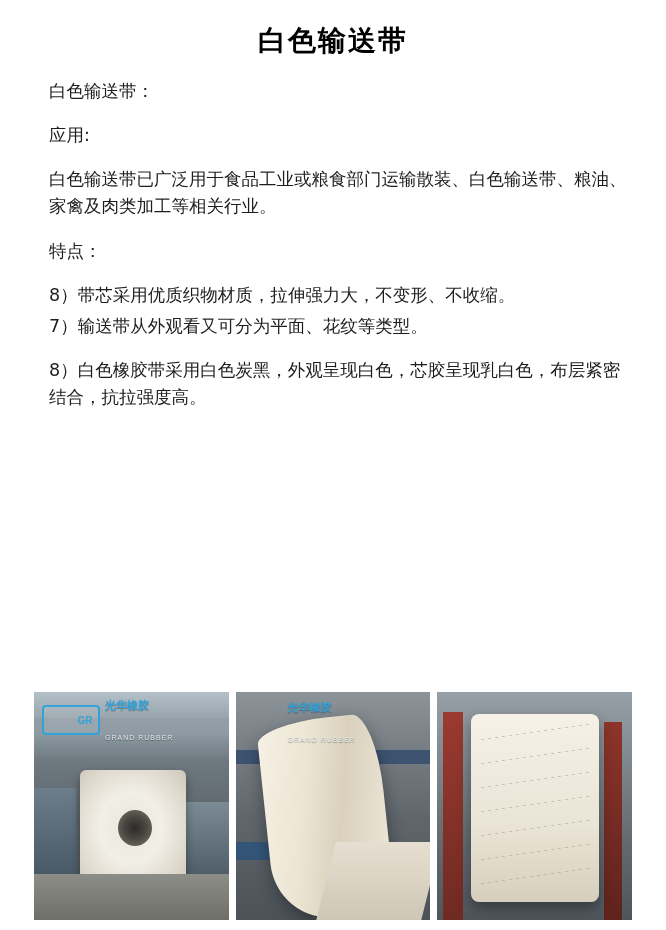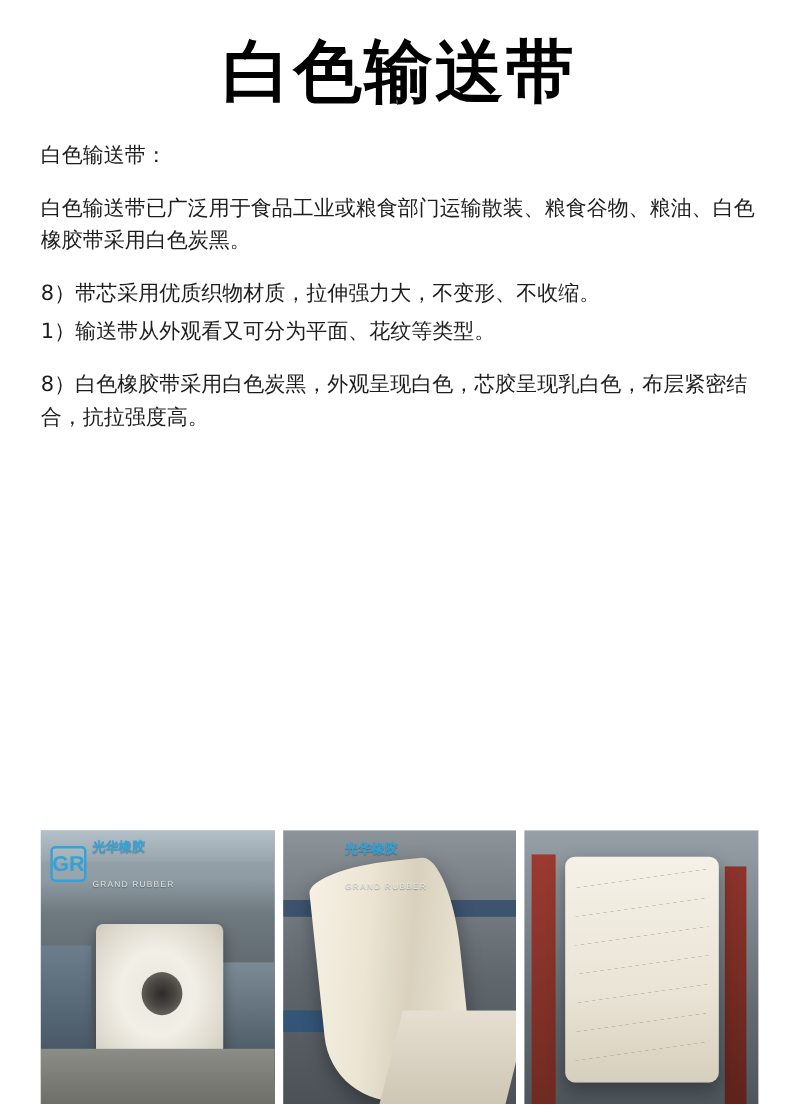--- a/index.html
+++ b/index.html
@@ -15,35 +15,35 @@
     overflow: hidden;
   }
   .page {
     width: 666px;
     height: 930px;
     position: relative;
     box-sizing: border-box;
   }
   .title {
     text-align: center;
-    font-size: 57px;
+    font-size: 28px;
     font-weight: bold;
     letter-spacing: 2px;
     margin: 22px 0 18px 0;
     color: #000;
     font-family: "DejaVu Sans", "Liberation Sans", sans-serif;
   }
   .body-text {
     padding: 0 34px;
     box-sizing: border-box;
   }
   .para {
     font-size: 17.5px;
     line-height: 1.55;
-    margin: 0 0 17px 0;
+    margin: 0 0 17px 15px;
     color: #1d1d1d;
     font-family: "DejaVu Sans", "Liberation Sans", sans-serif;
     text-align: left;
   }
   .para.tight {
     margin-bottom: 4px;
   }
   .gallery {
     position: absolute;
     left: 34px;
@@ -147,25 +147,26 @@
     position: absolute;
     left: 8px; top: 8px;
     display: flex; align-items: center; gap: 5px;
     opacity: .92;
   }
   .wm .badge {
     width: 26px; height: 26px;
     border: 2px solid #2aa3dd;
     border-radius: 4px;
     color: #2aa3dd;
-    font-size: 18px;
+    font-size: 10px;
     font-weight: bold;
     display: flex; align-items: center; justify-content: center;
     font-family: "Liberation Sans", sans-serif;
     background: rgba(255,255,255,0.10);
+    padding-left: 28px;
   }
   .wm .wmtext {
     display: flex; flex-direction: column; line-height: 1.05; gap: 22px;
   }
   .wm .cn {
     color: #2aa3dd; font-size: 11px; font-weight: bold;
     font-family: "DejaVu Sans", "Liberation Sans", sans-serif;
     text-shadow: 0 1px 1px rgba(0,0,0,0.35);
   }
   .wm .en {
@@ -177,23 +178,25 @@
 </style>
 </head>
 <body>
 
 <div class="page">
 
   <h1 class="title">白色输送带</h1>
 
   <div class="body-text">
     <p class="para">白色输送带：</p>
-    <p class="para">白色输送带已广泛用于食品工业或粮食部门运输散装、粮食谷物、粮油、白色橡胶带采用白色炭黑。</p>
+    <p class="para">应用:</p>
+    <p class="para">白色输送带已广泛用于食品工业或粮食部门运输散装、白色输送带、粮油、家禽及肉类加工等相关行业。</p>
+    <p class="para">特点：</p>
     <p class="para tight">8）带芯采用优质织物材质，拉伸强力大，不变形、不收缩。</p>
-    <p class="para">1）输送带从外观看又可分为平面、花纹等类型。</p>
+    <p class="para">7）输送带从外观看又可分为平面、花纹等类型。</p>
     <p class="para">8）白色橡胶带采用白色炭黑，外观呈现白色，芯胶呈现乳白色，布层紧密结合，抗拉强度高。</p>
   </div>
 
   <div class="gallery">
 
     <div class="photo photo1">
       <div class="beam"></div>
       <div class="machine-left"></div>
       <div class="machine-right"></div>
       <div class="roll"></div>

